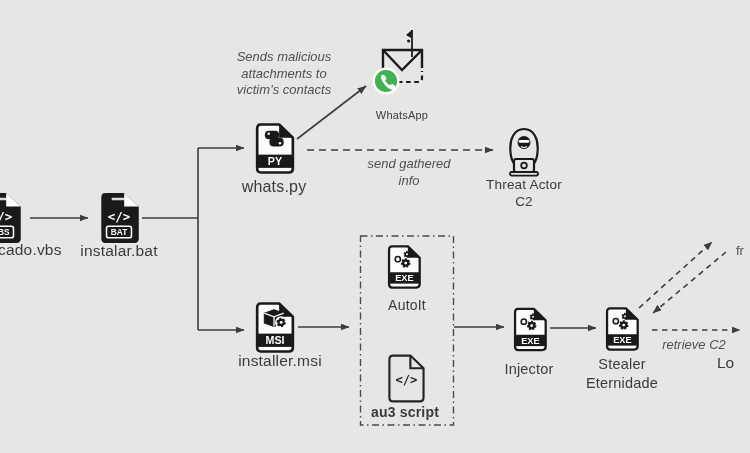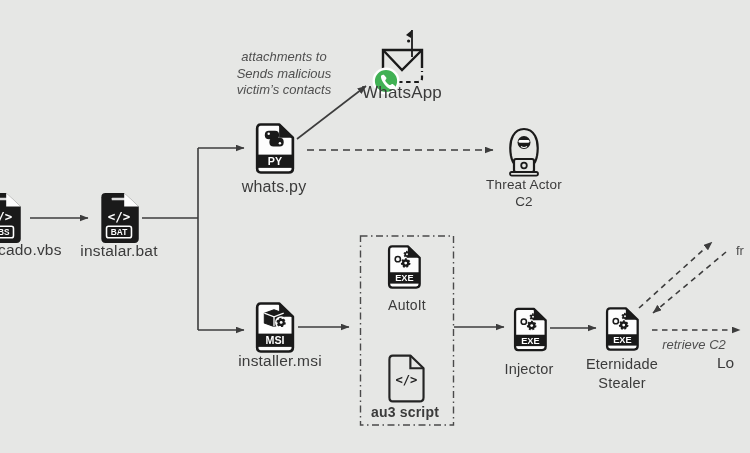--- a/index.html
+++ b/index.html
@@ -94,28 +94,32 @@
     <circle cx="28.6" cy="15" r="1.6" fill="var(--ink)"></circle>
     <path d="M3 50 V24 H42 V42" stroke="var(--ink)" stroke-width="2.4" fill="none"></path>
     <path d="M3 24 L22 44 L42 24" stroke="var(--ink)" stroke-width="2.4" fill="none"></path>
     <path d="M18 56 H38 Q42 56 42 52 V45" stroke="var(--ink)" stroke-width="2.2" fill="none" stroke-dasharray="4.5 3.6"></path>
   </svg>
 
   <svg class="abs" style="left:372px;top:67px;" width="28" height="28" viewBox="0 0 28 28">
     <circle cx="14" cy="14" r="12.3" fill="var(--wa)" stroke="#ffffff" stroke-width="2.4"></circle>
     <path d="M9.3 8.6c1-1 2.3-1.2 3-.4l1.9 2.3c.5.6.2 1.5-.6 2.3-.4.4-.4 1 .1 1.8.8 1.3 1.9 2.4 3.2 3.1.8.4 1.4.4 1.8 0 .8-.8 1.7-1 2.3-.5l2.1 1.7c.8.7.6 2-.4 3-1.6 1.6-5.2.8-8.6-2.6-3.4-3.4-6.1-9.1-4.8-10.7z" fill="#ffffff"></path>
   </svg>
-  <div class="lbl" style="left:342px;top:83px;width:120px;font-size:17px;">WhatsApp</div>
+  <div class="lbl" style="left:342px;top:109px;width:120px;font-size:11px;">WhatsApp</div>
 
   <div class="note" style="left:214px;top:49px;width:140px;">
+    <div>Sends malicious</div>
     <div>attachments to</div>
-    <div>Sends malicious</div>
     <div>victim’s contacts</div>
   </div>
 
+  <div class="note" style="left:339px;top:156px;width:140px;">
+    <div>send gathered</div>
+    <div>info</div>
+  </div>
 
   <svg class="abs" style="left:502px;top:124px;" width="44" height="54" viewBox="0 0 44 52">
     <path d="M9 31 C6 13 13 4 22 4 C31 4 38 13 35 31" stroke="var(--ink)" stroke-width="2.2" fill="none"></path>
     <circle cx="22" cy="17.5" r="6.5" fill="var(--ink)"></circle>
     <rect x="16.5" y="15" width="11" height="2.8" rx="1.4" fill="var(--paper)"></rect>
     <path d="M19 21.5 Q22 23.5 25 21.5" stroke="var(--paper)" stroke-width="1.2" fill="none"></path>
     <path d="M9 31 C10 36 11.5 38.5 13.5 40 M35 31 C34 36 32.5 38.5 30.5 40" stroke="var(--ink)" stroke-width="2.2" fill="none"></path>
     <rect x="12" y="34" width="20" height="13" rx="2" fill="var(--bg)" stroke="var(--ink)" stroke-width="2.2"></rect>
     <circle cx="22" cy="40.5" r="2.8" fill="none" stroke="var(--ink)" stroke-width="1.8"></circle>
     <rect x="8" y="47" width="28" height="3.6" rx="1.8" fill="none" stroke="var(--ink)" stroke-width="1.8"></rect>
@@ -184,22 +188,22 @@
       <circle cx="13.5" cy="16" r="3" fill="none" stroke="var(--ink)" stroke-width="1.8"></circle>
       <circle cx="24" cy="10.5" r="3" fill="var(--ink)" stroke="var(--ink)" stroke-width="2" stroke-dasharray="1.7 1.5"></circle>
       <circle cx="24" cy="10.5" r="1.1" fill="var(--paper)"></circle>
       <circle cx="22.5" cy="20.5" r="4.3" fill="var(--ink)" stroke="var(--ink)" stroke-width="2.4" stroke-dasharray="2 1.8"></circle>
       <circle cx="22.5" cy="20.5" r="1.6" fill="var(--paper)"></circle>
     </g>
     <rect x="3.5" y="31" width="35" height="13" fill="var(--ink)"></rect>
     <text class="badge-text" x="21" y="41" font-size="10.5" text-anchor="middle">EXE</text>
   </svg>
   <div class="lbl" style="left:562px;top:355px;width:120px;font-size:14.5px;line-height:18.5px;">
+    <div>Stealer</div>
     <div>Eternidade</div>
-    <div>Stealer</div>
   </div>
 
   <div class="note" style="left:624px;top:337px;width:140px;">retrieve C2</div>
 
   <div class="frag" style="left:776px;top:227px;">re</div>
   <div class="frag" style="left:736px;top:243px;">fr</div>
   <div class="frag" style="left:717px;top:354px;font-size:15.5px;font-style:normal;color:var(--label);">Lo</div>
 
 </div>
 

